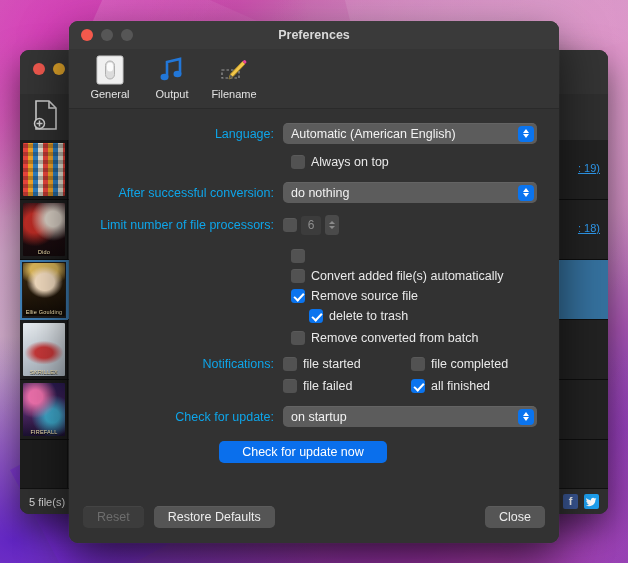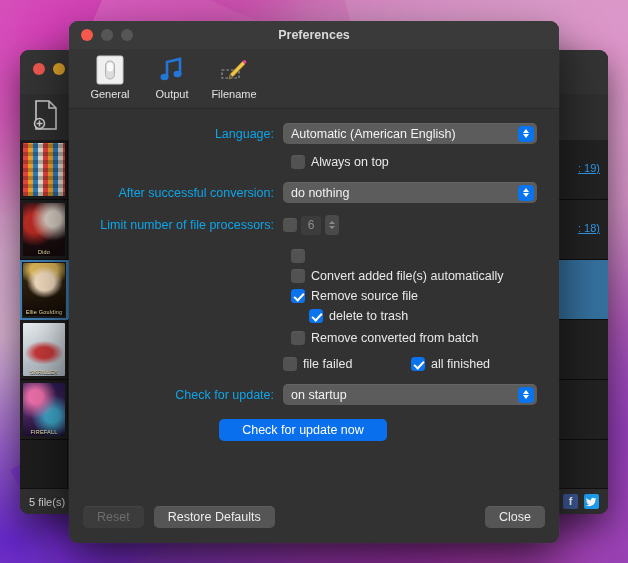--- a/index.html
+++ b/index.html
@@ -564,20 +564,33 @@
       <div class="cb-row indent-2">
         <span class="cb cb-on"></span>
         <span class="cb-label">delete to trash</span>
       </div>
 
       <div class="cb-row indent-1" style="margin-top:8px;margin-bottom:12px;">
         <span class="cb cb-off"></span>
         <span class="cb-label">Remove converted from batch</span>
       </div>
 
+      <div class="row" style="margin-bottom:8px;">
+        <div class="row-label">Notifications:</div>
+        <div class="row-field notif-grid">
+          <div class="cb-row notif-col-1" style="margin-bottom:0;">
+            <span class="cb cb-off"></span>
+            <span class="cb-label">file started</span>
+          </div>
+          <div class="cb-row" style="margin-bottom:0;">
+            <span class="cb cb-off"></span>
+            <span class="cb-label">file completed</span>
+          </div>
+        </div>
+      </div>
 
       <div class="row" style="margin-bottom:13px;">
         <div class="row-label"></div>
         <div class="row-field notif-grid">
           <div class="cb-row notif-col-1" style="margin-bottom:0;">
             <span class="cb cb-off"></span>
             <span class="cb-label">file failed</span>
           </div>
           <div class="cb-row" style="margin-bottom:0;">
             <span class="cb cb-on"></span>

